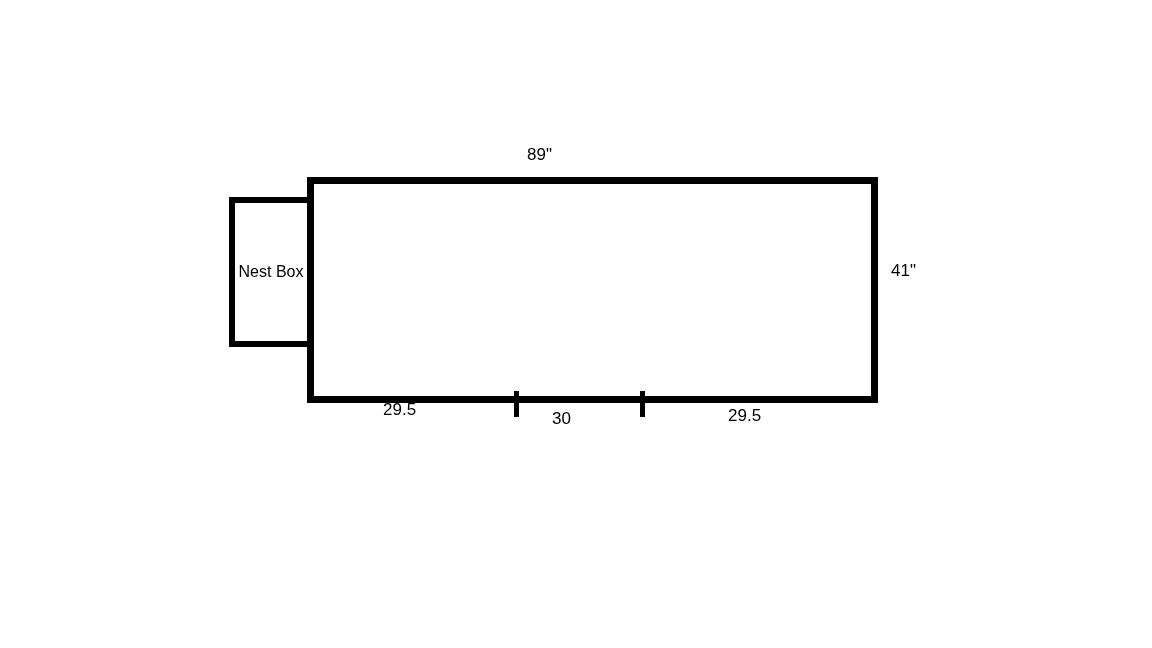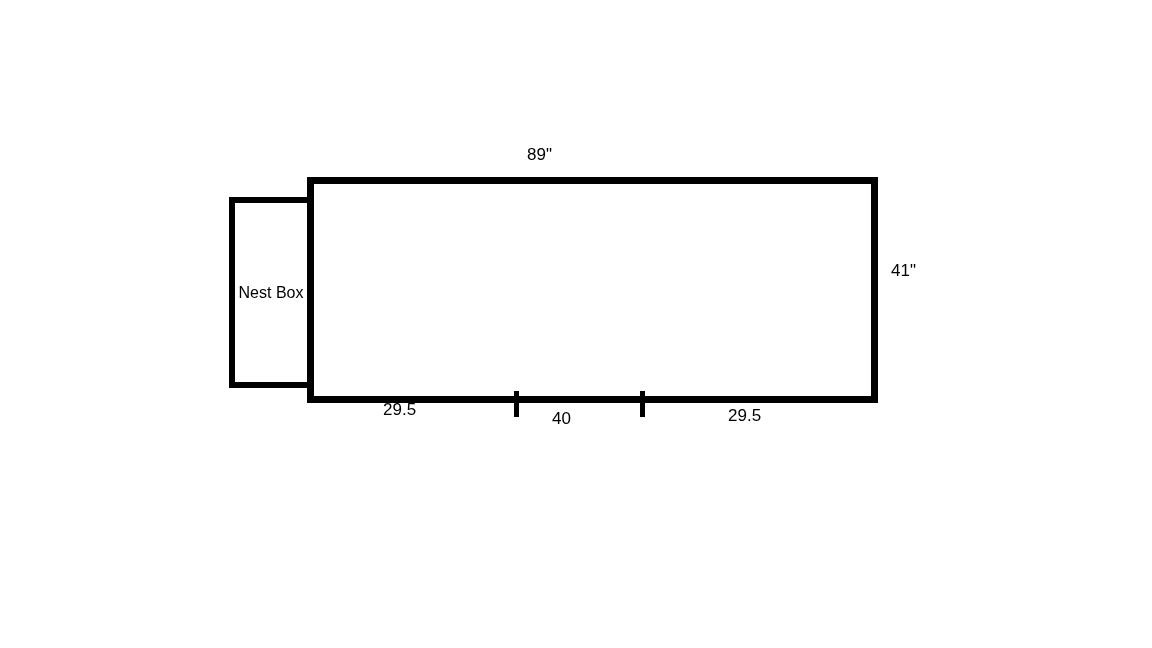--- a/index.html
+++ b/index.html
@@ -26,21 +26,21 @@
     background: #ffffff;
     box-sizing: border-box;
     z-index: 2;
   }
   
   .nest-box {
     position: absolute;
     left: 229px;
     top: 197px;
     width: 84px;
-    height: 191px;
+    height: 150px;
     border: 6px solid #000000;
     background: #ffffff;
     box-sizing: border-box;
     z-index: 1;
     display: flex;
     align-items: center;
     justify-content: center;
   }
   .nest-box-label {
     font-size: 16px;
@@ -86,17 +86,17 @@
 
   <div class="dim-label label-top">89"</div>
 
   <div class="dim-label label-right">41"</div>
 
   <div class="tick tick-left"></div>
   <div class="tick tick-right"></div>
 
   <div class="dim-label label-seg-left">29.5</div>
 
-  <div class="dim-label label-seg-mid">40</div>
+  <div class="dim-label label-seg-mid">30</div>
 
   <div class="dim-label label-seg-right">29.5</div>
 
 </div>
 
 </body></html>

